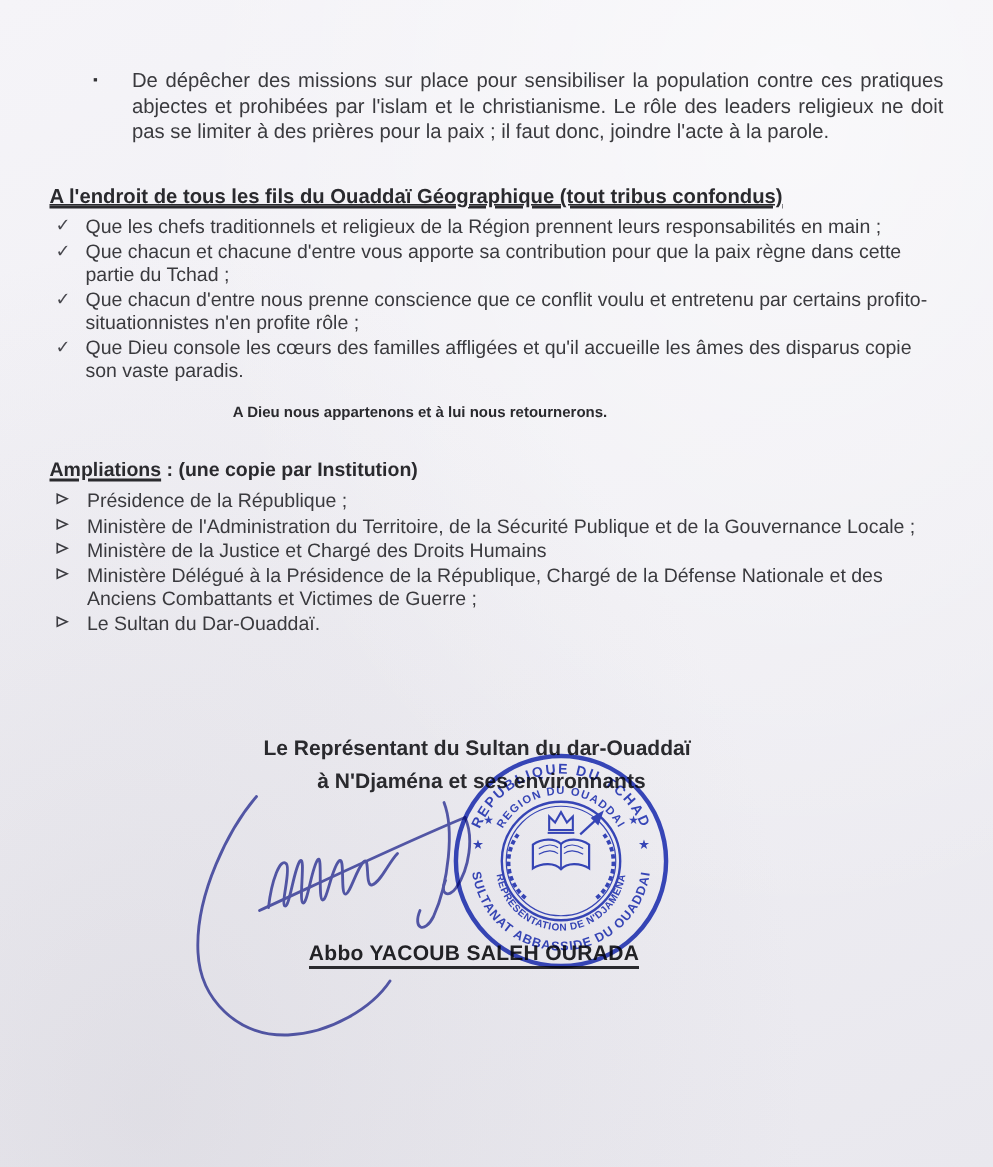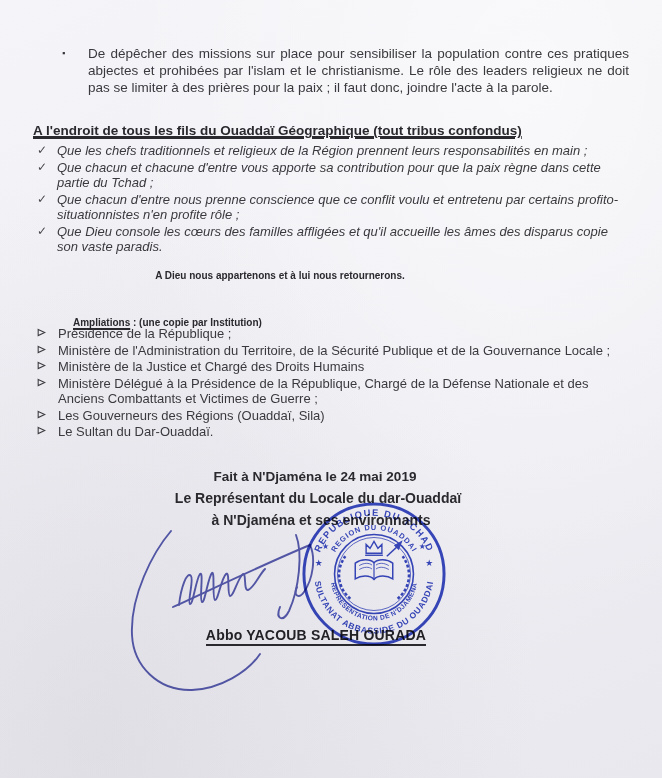--- a/index.html
+++ b/index.html
@@ -19,25 +19,25 @@
   .intro{left:33px;top:45px;width:596px;display:flex;font-size:13.5px;line-height:17px;}
   .intro .marker-cell{width:55px;padding-left:29px;box-sizing:border-box;flex:none;font-size:9px;line-height:17px;color:#333336;}
   .intro .li-text{flex:1;text-align:justify;}
   
   .sec-heading{left:33px;top:122px;width:600px;font-size:13.5px;line-height:17px;font-weight:bold;color:#2a2a2e;text-decoration:underline;}
   .sec-heading span{text-decoration:underline;text-decoration-thickness:1.5px;text-underline-offset:2px;}
   
   .check-list{left:33px;top:143px;width:596px;font-size:13px;line-height:15.5px;}
   .check-list .li{display:flex;margin-bottom:1px;}
   .check-list .marker-cell{width:24px;padding-left:4px;box-sizing:border-box;flex:none;color:#48484e;font-family:"DejaVu Sans",sans-serif;font-size:12px;}
-  .check-list .li-text{flex:1;font-style:italic;}
+  .check-list .li-text{flex:1;}
   
   .closing{left:33px;top:270px;width:494px;text-align:center;font-weight:bold;font-size:10px;color:#2a2a2e;}
   
-  .amp-heading{left:33px;top:317px;font-size:10px;font-weight:bold;color:#2a2a2e;margin-left:40px;}
+  .amp-heading{left:33px;top:305px;font-size:13px;font-weight:bold;color:#2a2a2e;}
   .amp-heading .u{text-decoration:underline;text-decoration-thickness:1.5px;text-underline-offset:2px;}
   .arrow-list{left:33px;top:326px;width:592px;font-size:13px;line-height:15.5px;}
   .arrow-list .li{display:flex;margin-bottom:1px;}
   .arrow-list .marker-cell{width:25px;padding-left:4px;padding-top:2px;box-sizing:border-box;flex:none;color:#3d3d42;}
   .arrow-list .li-text{flex:1;}
   .arrow-glyph{width:9px;height:9px;display:block;}
   
   .date-line{left:0;top:469px;width:630px;text-align:center;font-weight:bold;font-size:13.5px;color:#2a2a2e;}
   .rep-line1{left:0;top:490px;width:636px;text-align:center;font-weight:bold;font-size:14px;color:#2a2a2e;}
   .rep-line2{left:0;top:512px;width:642px;text-align:center;font-weight:bold;font-size:14px;color:#2a2a2e;}
@@ -119,34 +119,25 @@
           </svg>
         </div>
       <div class="li-text">Ministère Délégué à la Présidence de la République, Chargé de la Défense Nationale et des Anciens Combattants et Victimes de Guerre ;</div>
     </div>
     <div class="li">
       <div class="marker-cell">
           <svg class="arrow-glyph" viewBox="0 0 10 10">
             <path d="M1.3 1.6 L8.6 5 L1.3 8.4 Z" fill="none" stroke="currentColor" stroke-width="1.2"></path>
           </svg>
         </div>
-      <div class="li-text">Les Gouverneurs des Régions (Ouaddaï, Sila)</div>
-    </div>
-    <div class="li">
-      <div class="marker-cell">
-          <svg class="arrow-glyph" viewBox="0 0 10 10">
-            <path d="M1.3 1.6 L8.6 5 L1.3 8.4 Z" fill="none" stroke="currentColor" stroke-width="1.2"></path>
-          </svg>
-        </div>
       <div class="li-text">Le Sultan du Dar-Ouaddaï.</div>
     </div>
   </div>
 
-  <div class="abs date-line">Fait à N'Djaména le 24 mai 2019</div>
-  <div class="abs rep-line1">Le Représentant du Locale du dar-Ouaddaï</div>
+  <div class="abs rep-line1">Le Représentant du Sultan du dar-Ouaddaï</div>
   <div class="abs rep-line2">à N'Djaména et ses environnants</div>
 
   <div class="abs name-line">
     <span>Abbo YACOUB SALEH OURADA</span>
   </div>
 
   <div class="abs sig-wrap">
     <svg width="218" height="186" viewBox="0 0 218 186">
       <g fill="none" stroke="#5156ae" stroke-width="1.9" stroke-linecap="round" stroke-linejoin="round">
 

